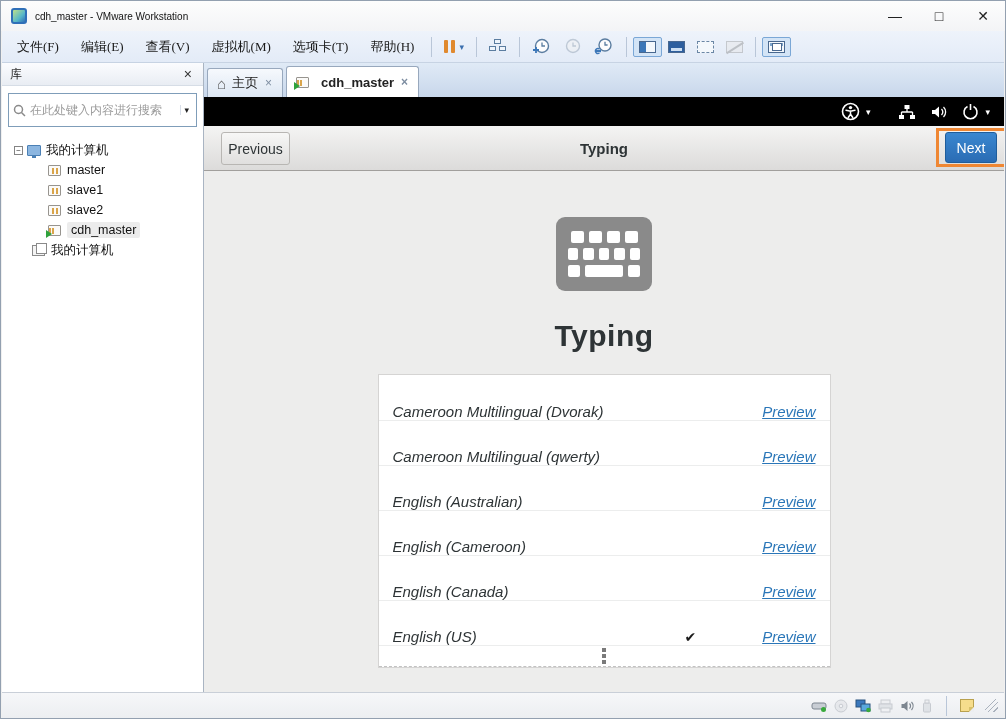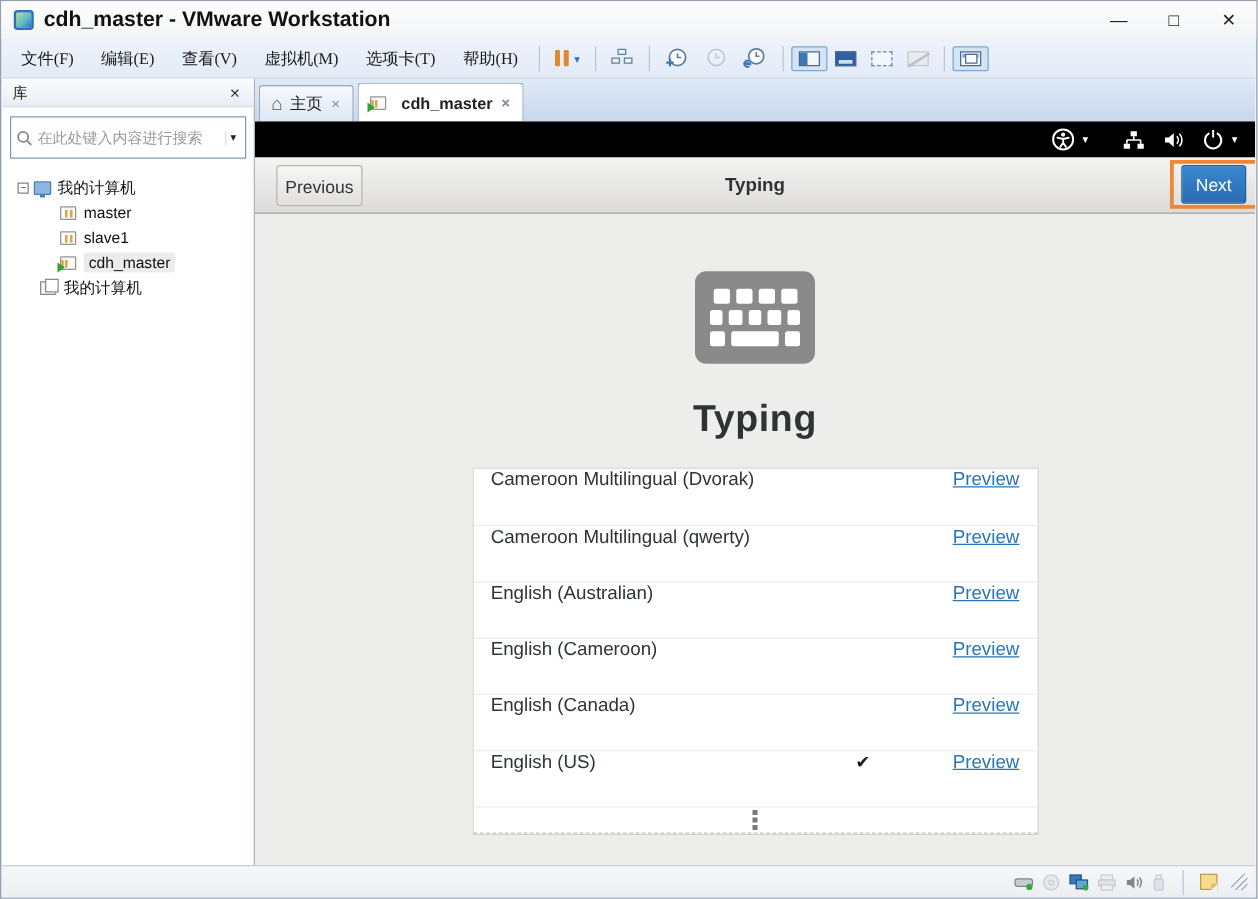--- a/index.html
+++ b/index.html
@@ -5,21 +5,21 @@
   * { box-sizing: border-box; margin: 0; padding: 0; }
   html,body { width:1006px; height:719px; overflow:hidden;
     font-family:"Liberation Sans","DejaVu Sans",sans-serif; }
   .window { position:absolute; inset:0; background:#f0f0f0; border:1px solid #93a0b0; }
 
   
   .titlebar { position:absolute; left:0; top:0; right:0; height:30px;
     background:linear-gradient(#fdfdfd,#f3f4f6); display:flex; align-items:center; }
   .app-icon { width:16px; height:16px; margin:0 8px 0 10px; border:2px solid #2f6fb8;
     border-radius:3px; background:linear-gradient(135deg,#bfe08a 0%,#57b8c9 60%,#2f6fb8 100%); }
-  .win-title { font-size:17px; color:#111;font-weight:bold; }
+  .win-title { font-size:10px; color:#111; }
   .win-controls { margin-left:auto; display:flex; height:100%; }
   .win-btn { width:44px; display:flex; align-items:center; justify-content:center;
     font-size:14px; color:#222; cursor:default; }
 
   
   .menubar { position:absolute; left:1px; top:30px; right:1px; height:32px;
     background:linear-gradient(#eef3fb,#e3ebf7); border-bottom:1px solid #c7d3e3;
     display:flex; align-items:center; padding-left:4px; font-size:13px; color:#1a1a1a;font-family:Liberation Serif, serif; }
   .menu-item { padding:5px 11px; border-radius:2px; }
   .tb-sep { width:1px; height:20px; background:#b9c6d8; margin:0 6px; }
@@ -112,21 +112,21 @@
   .gnome-content { position:absolute; left:0; right:0; top:74px; bottom:0; overflow:hidden; text-align:center; }
   .kbd-icon { width:96px; height:74px; margin:46px auto 0; background:#8a8a8a; border-radius:9px;
     display:flex; flex-direction:column; justify-content:center; gap:5px; padding:10px 12px; }
   .kbd-row { display:flex; justify-content:center; gap:5px; }
   .kbd-row i { display:block; width:13px; height:12px; background:#fff; border-radius:2px; }
   .kbd-row i.space { width:42px; }
   .typing-h1 { margin-top:28px; font-size:30px; font-weight:bold; color:#2e3436; letter-spacing:.5px; }
   .typing-sub { margin-top:9px; font-size:15px; color:#3d3d3d; }
 
   .layout-list { width:453px; margin:21px auto 0; background:#fff; border:1px solid #d5d4d3; text-align:left; }
-  .lrow { height:45px; display:flex; align-items:flex-start; padding:0 14px; }
+  .lrow { height:45px; display:flex; align-items:flex-end; padding:0 14px;font-style:italic; }
   .lrow + .lrow { border-top:1px solid #eceded;gap:36px; }
   .lname { font-size:15px; color:#2e3436; }
   .check { margin-left:auto; font-size:14px; color:#1a1a1a; padding-right:30px; }
   .preview { margin-left:auto; font-size:15px; color:#2a76b8; text-decoration:underline; }
   .lrow.selected .preview { margin-left:0; }
   .more-row { height:22px; border-top:1px solid #eceded; border-bottom:1px dashed #c2c2c2;
     display:flex; align-items:center; justify-content:center; }
   .vdots { display:flex; flex-direction:column; gap:2px; }
   .vdots i { width:4px; height:4px; background:#7a7a7a; display:block; }
 
@@ -248,20 +248,27 @@
             <i></i>
           </span>
         <span class="tree-label">master</span>
       </div>
       <div class="tree-row child">
         <span class="vm-ico">
             <i></i>
             <i></i>
           </span>
         <span class="tree-label">slave1</span>
+      </div>
+      <div class="tree-row child">
+        <span class="vm-ico">
+            <i></i>
+            <i></i>
+          </span>
+        <span class="tree-label">slave2</span>
       </div>
       <div class="tree-row child">
         <span class="vm-ico">
             <i></i>
             <i></i>
             <span class="play"></span>
           </span>
         <span class="tree-label sel">cdh_master</span>
       </div>
       <div class="tree-row">

